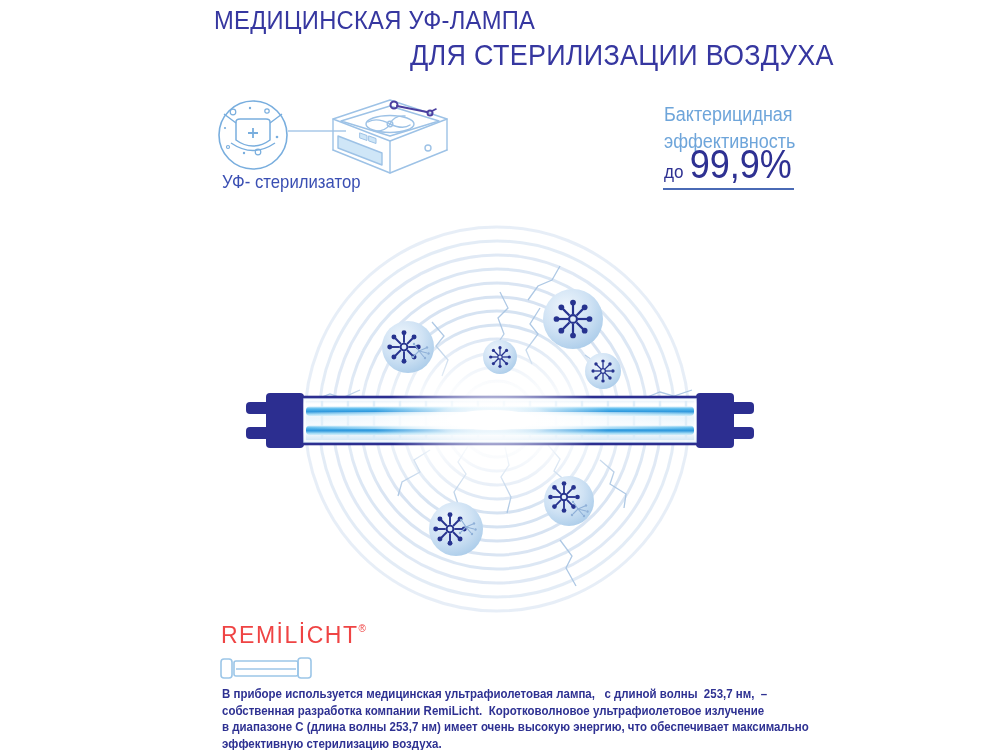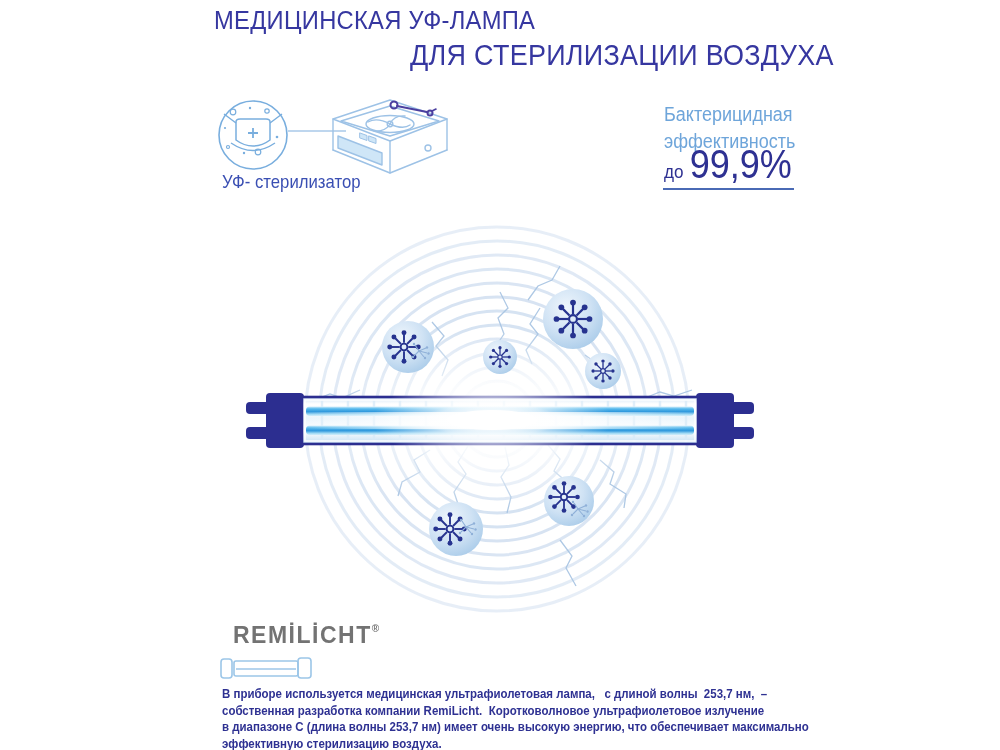--- a/index.html
+++ b/index.html
@@ -19,21 +19,21 @@
 
   .eff-head { left:664px; top:101px; font-size:20px; line-height:27px; color:#6ea5da;
               transform:scaleX(.9); transform-origin:left top; }
   .eff-row  { left:664px; top:142px; display:flex; align-items:baseline; gap:7px;
               transform:scaleX(.9); transform-origin:left top; }
   .eff-prefix { font-size:19px; color:#2e3192; }
   .eff-value  { font-size:40px; color:#2e3192; }
   .eff-underline { left:663px; top:188px; width:131px; height:0;
                    border-top:2px solid #4a6ab5; }
 
-  .logo { left:233px; top:622px; font-size:23px; font-weight:bold; color:#737373;
+  .logo { left:221px; top:622px; font-size:23px; font-weight:normal; color:#ef4444;
           letter-spacing:1.5px; }
   .logo sup { font-size:10px; letter-spacing:0; vertical-align:top; position:relative; top:1px; }
 
   .para { left:222px; top:686px; }
   .para-line { white-space:pre; font-size:13.5px; font-weight:bold; color:#2e3192;
                line-height:16.5px; transform:scaleX(.85); transform-origin:left top; }
 </style>
 </head>
 <body>
 

